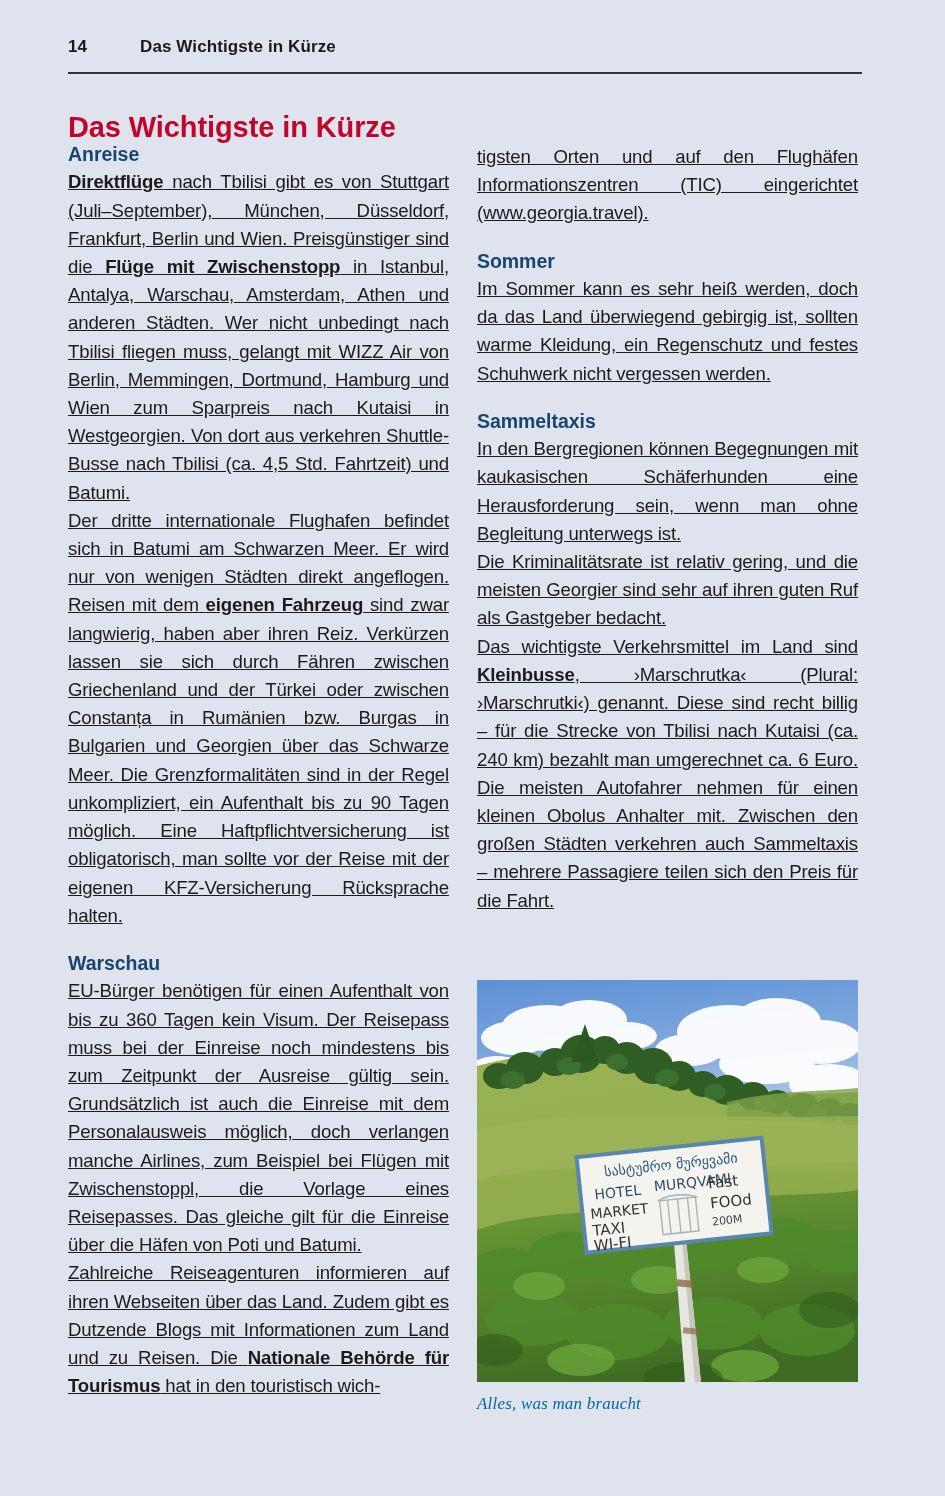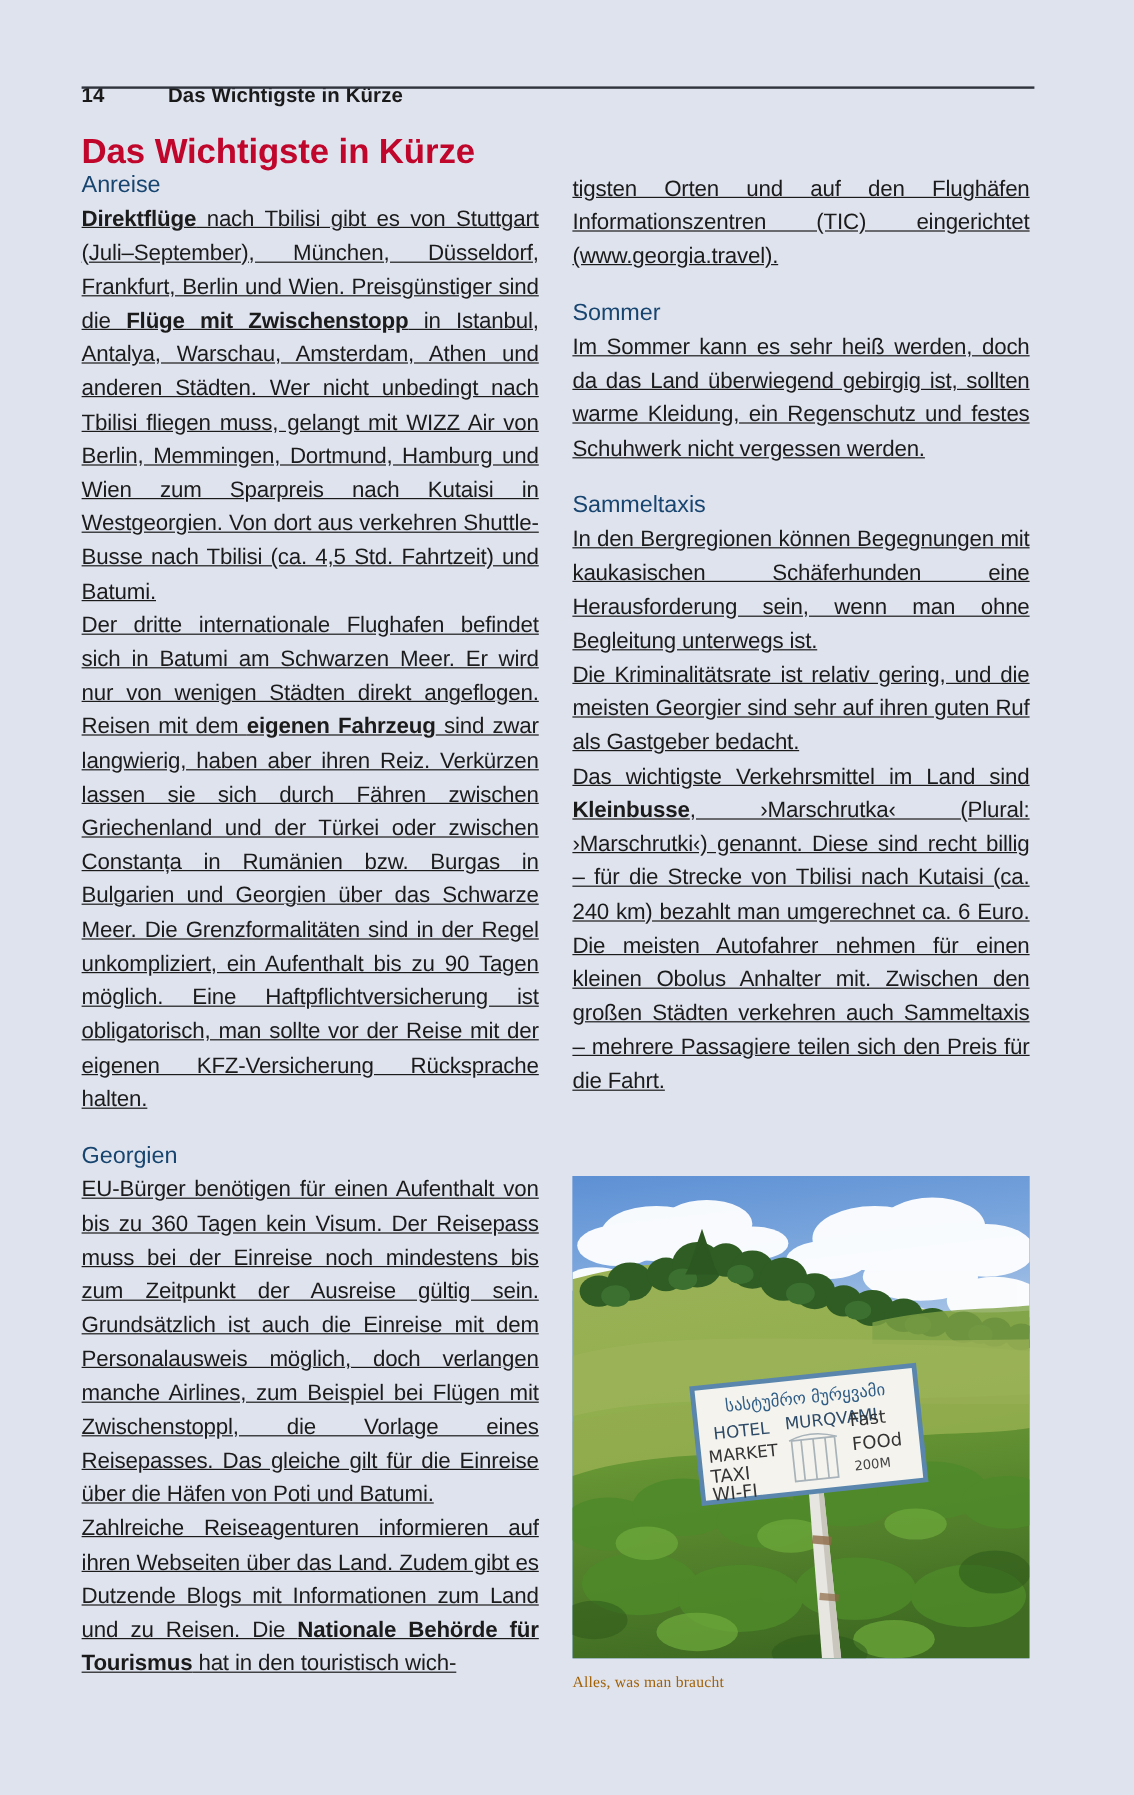--- a/index.html
+++ b/index.html
@@ -19,25 +19,25 @@
     position: absolute;
     left: 0; top: 0;
     width: 945px;
     height: 1496px;
   }
 
   
   .runhead {
     position: absolute;
     left: 68px;
-    top: 60px;
+    top: 32px;
     width: 794px;
     height: 30px;
     display: flex;
-    align-items: flex-end;
+    align-items: center;
   }
   .runhead .folio {
     font-size: 17px;
     font-weight: bold;
     color: #1a1a1a;
     letter-spacing: .1px;
     width: 72px;
     flex: 0 0 72px;
   }
   .runhead .runtitle {
@@ -71,21 +71,21 @@
   .col {
     position: absolute;
     top: 143px;
     width: 381px;
   }
   .col-left  { left: 68px; }
   .col-right { left: 477px; }
 
   h2.sec {
     font-size: 19.5px;
-    font-weight: normal;
+    font-weight: bold;
     color: #17456f;
     margin: 0 0 3px 0;
     line-height: 1.15;
     letter-spacing: -0.05px;
   }
   h2.sec.spaced { margin-top: 22px; }
 
   p.body {
     margin: 0;
     font-size: 18.6px;
@@ -112,22 +112,23 @@
     height: 402px;
     display: block;
     position: relative;
     overflow: hidden;
     background: #6f9ad6;
   }
   .photo svg { display: block; }
   .caption {
     margin-top: 12px;
     font-family: "Liberation Serif", serif;
-    font-size: 13px;
-    color: #a16207;
+    font-style: italic;
+    font-size: 17px;
+    color: #0369a1;
     letter-spacing: .2px;
   }
 </style>
 </head>
 <body>
 
 <div class="page">
 
   <div class="runhead">
     <span class="folio">14</span>
@@ -136,21 +137,21 @@
   <div class="runrule"></div>
 
   <h1 class="chapter-title">Das Wichtigste in Kürze</h1>
 
   <div class="col col-left">
 
     <h2 class="sec">Anreise</h2>
     <p class="body"><b>Direktflüge</b><span> nach Tbilisi gibt es von Stuttgart (Juli–September), München, Düsseldorf, Frankfurt, Berlin und Wien. Preisgünstiger sind die </span><b>Flüge mit Zwischenstopp</b><span> in Istanbul, Antalya, Warschau, Amsterdam, Athen und anderen Städten. Wer nicht unbedingt nach Tbilisi fliegen muss, gelangt mit WIZZ Air von Berlin, Memmingen, Dortmund, Hamburg und Wien zum Sparpreis nach Kutaisi in Westgeorgien. Von dort aus verkehren Shuttle-Busse nach Tbilisi (ca. 4,5 Std. Fahrtzeit) und Batumi.</span></p>
     <p class="body"><span>Der dritte internationale Flughafen befindet sich in Batumi am Schwarzen Meer. Er wird nur von wenigen Städten direkt angeflogen. Reisen mit dem </span><b>eigenen Fahrzeug</b><span> sind zwar langwierig, haben aber ihren Reiz. Verkürzen lassen sie sich durch Fähren zwischen Griechenland und der Türkei oder zwischen Constanța in Rumänien bzw. Burgas in Bulgarien und Georgien über das Schwarze Meer. Die Grenzformalitäten sind in der Regel unkompliziert, ein Aufenthalt bis zu 90 Tagen möglich. Eine Haftpflichtversicherung ist obligatorisch, man sollte vor der Reise mit der eigenen KFZ-Versicherung Rücksprache halten.</span></p>
 
-    <h2 class="sec spaced">Georgien</h2>
+    <h2 class="sec spaced">Warschau</h2>
     <p class="body"><span>EU-Bürger benötigen für einen Aufenthalt von bis zu 360 Tagen kein Visum. Der Reisepass muss bei der Einreise noch mindestens bis zum Zeitpunkt der Ausreise gültig sein. Grundsätzlich ist auch die Einreise mit dem Personalausweis möglich, doch verlangen manche Airlines, zum Beispiel bei Flügen mit Zwischenstoppl, die Vorlage eines Reisepasses. Das gleiche gilt für die Einreise über die Häfen von Poti und Batumi.</span></p>
 
     <p class="body"><span>Zahlreiche Reiseagenturen informieren auf ihren Webseiten über das Land. Zudem gibt es Dutzende Blogs mit Informationen zum Land und zu Reisen. Die </span><b>Nationale Behörde für Tourismus</b><span> hat in den touristisch wich-</span></p>
   </div>
 
   <div class="col col-right">
 
     <p class="body"><span>tigsten Orten und auf den Flughäfen Informationszentren (TIC) eingerichtet (www.georgia.travel).</span></p>
 
     <h2 class="sec spaced">Sommer</h2>

